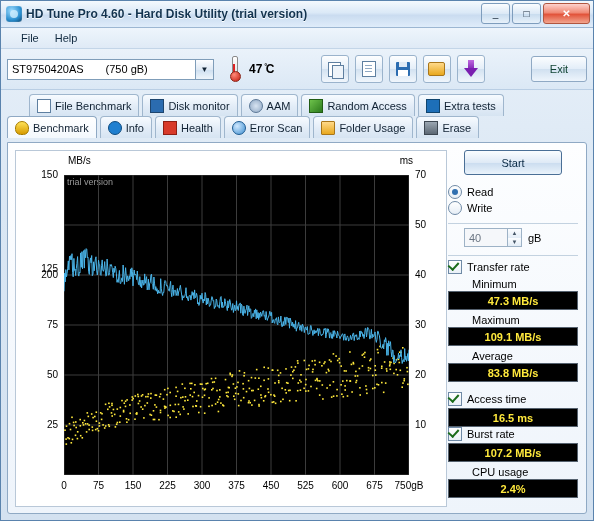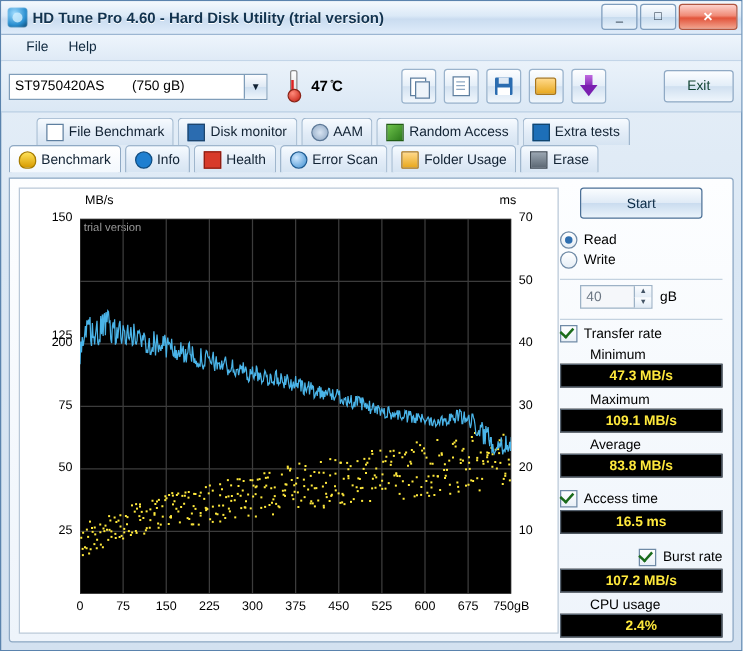--- a/index.html
+++ b/index.html
@@ -867,21 +867,21 @@
       <div class="stat-box">83.8 MB/s</div>
 
       <div style="height:8px;"></div>
 
       <div class="check-row">
         <span class="check on"></span>
         <span class="lbl">Access time</span>
       </div>
       <div class="stat-box">16.5 ms</div>
 
-      <div class="check-row" style="margin-top:12px;justify-content:flex-end;">
+      <div class="check-row" style="margin-top:0;">
         <span class="check on"></span>
         <span class="lbl">Burst rate</span>
       </div>
       <div class="stat-box">107.2 MB/s</div>
 
       <div class="stat-title">CPU usage</div>
       <div class="stat-box">2.4%</div>
     </div>
   </div>
 </div>

